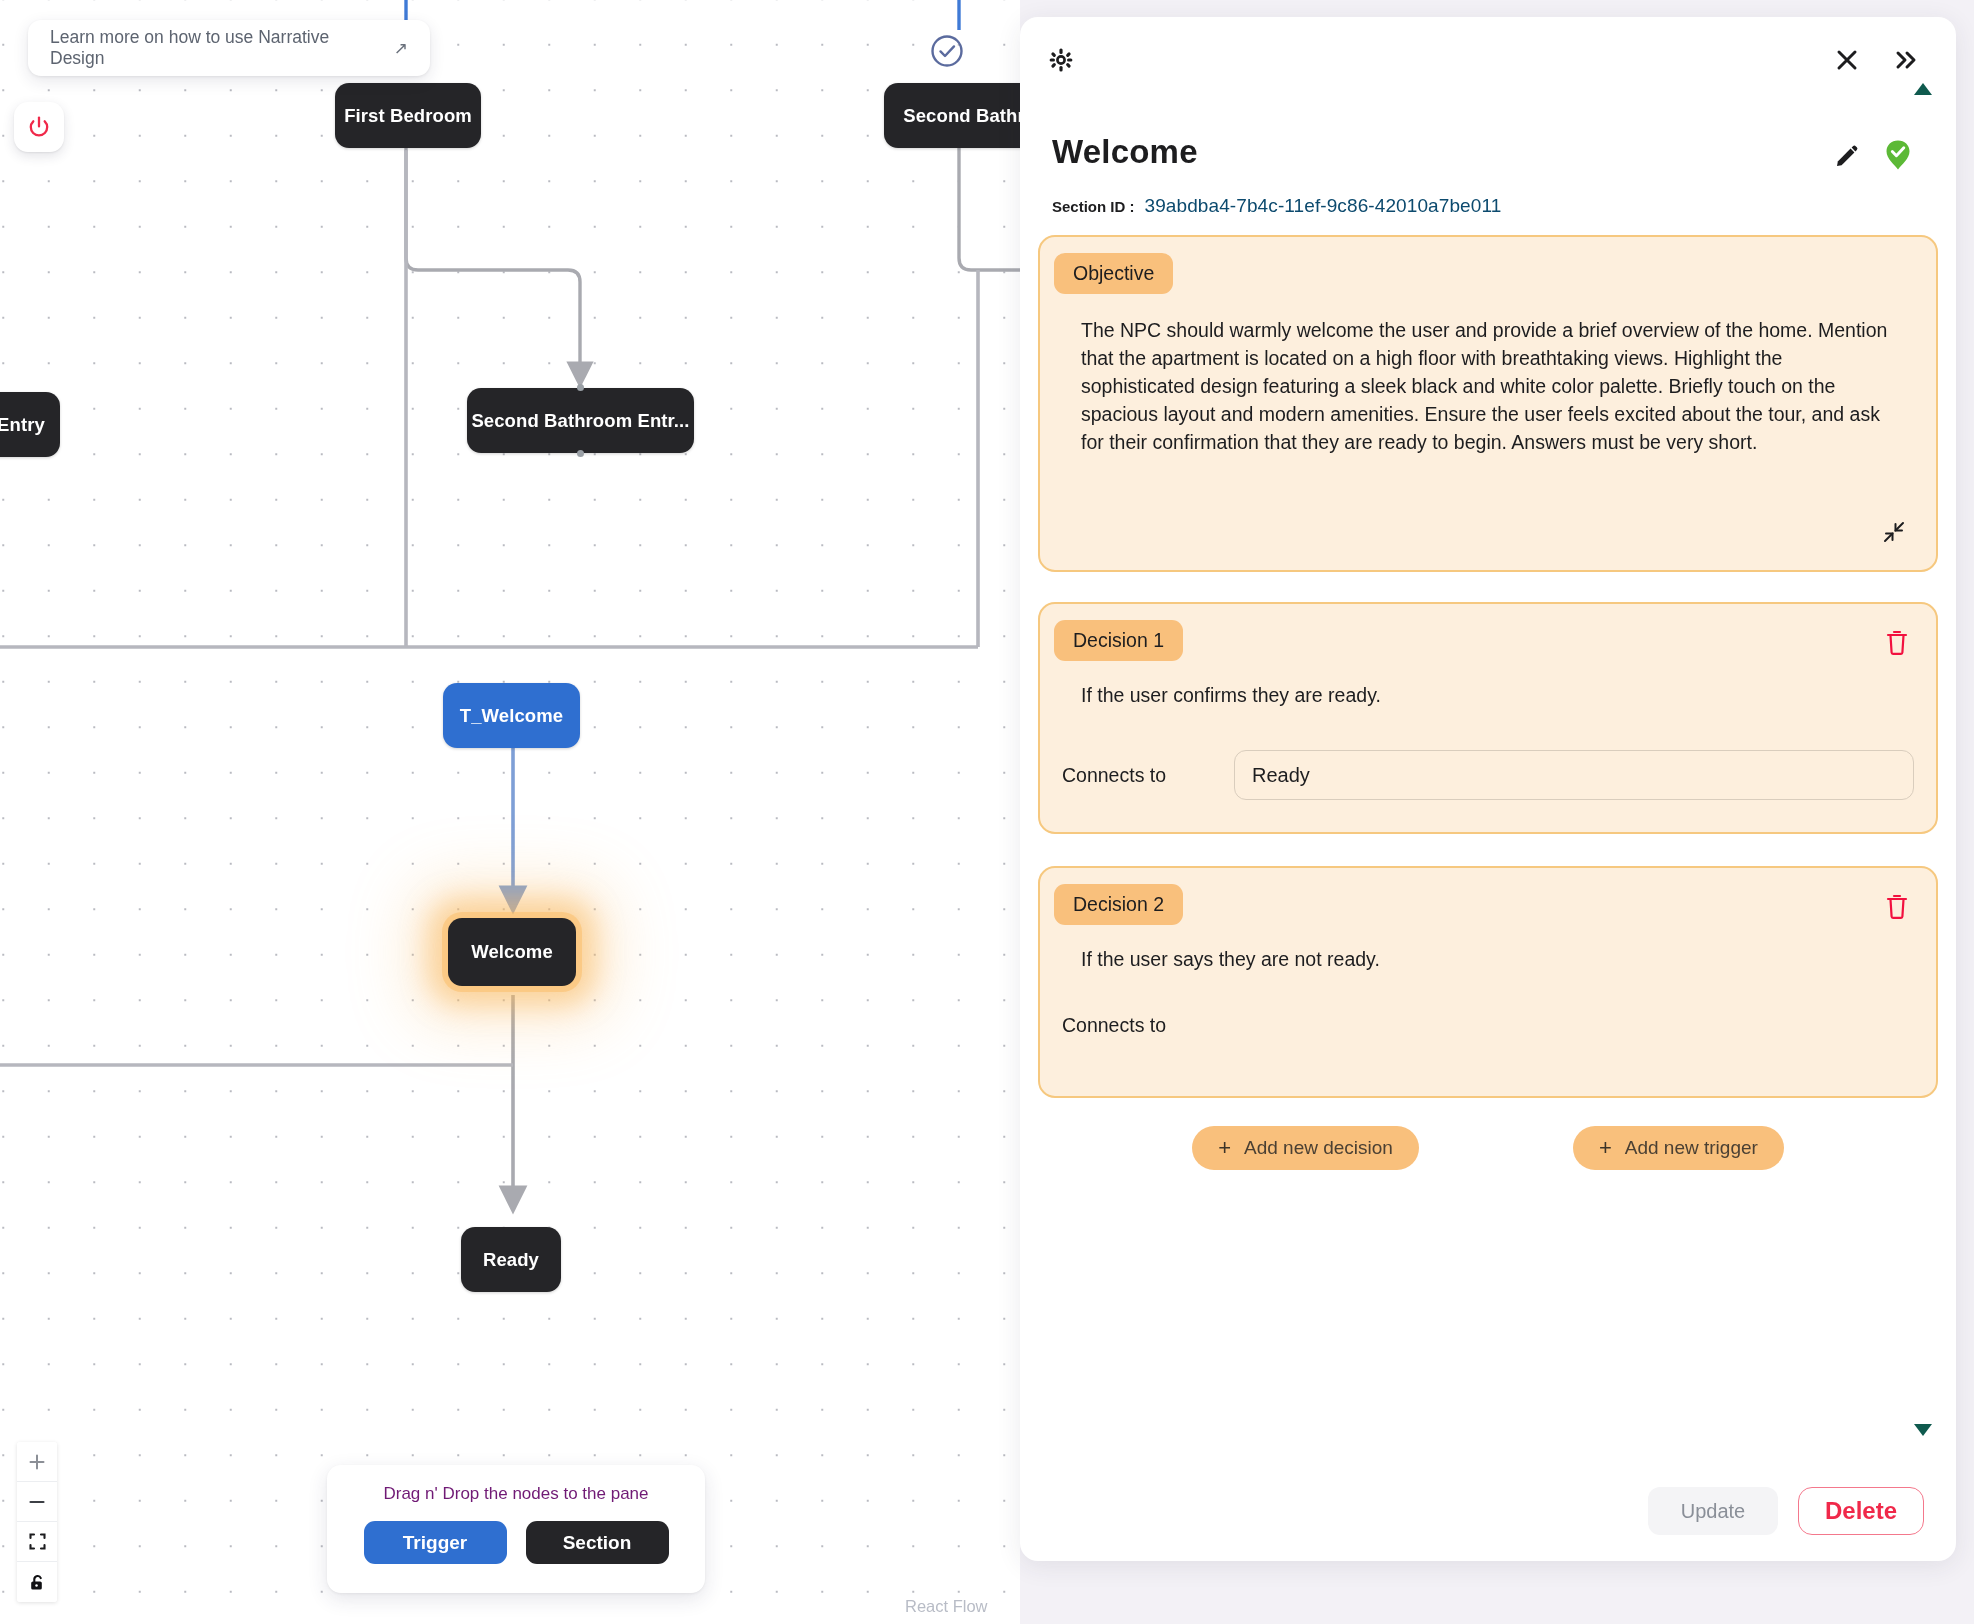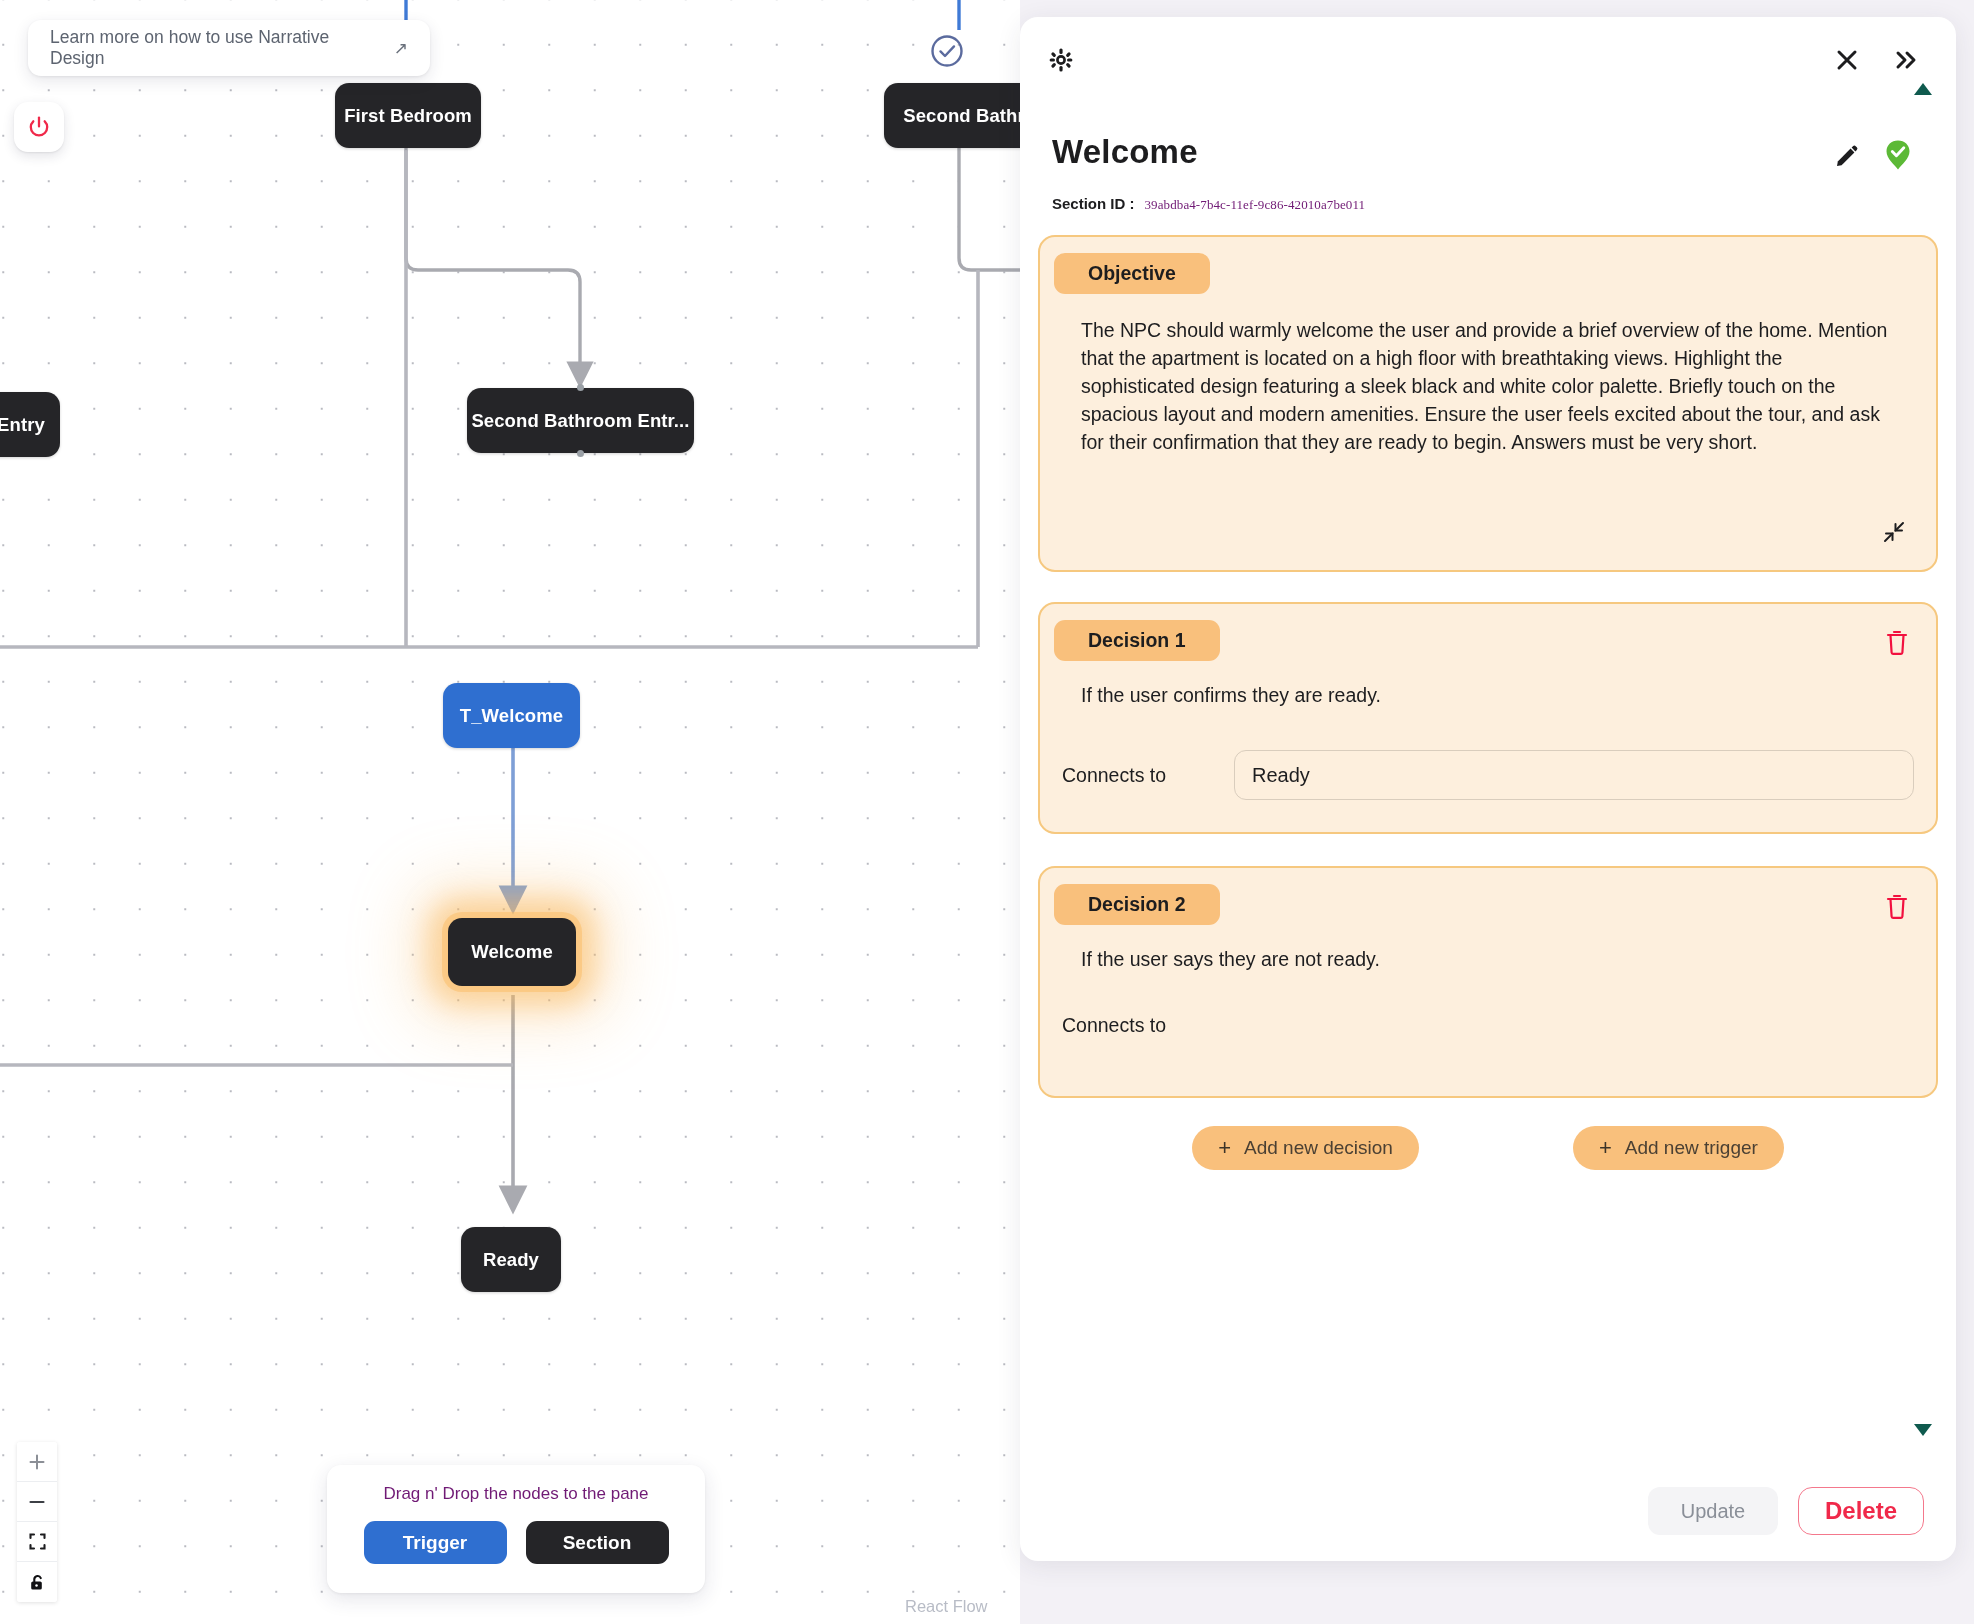--- a/index.html
+++ b/index.html
@@ -118,36 +118,36 @@
     position: absolute; left: 32px; top: 116px;
     font-size: 33px; font-weight: bold; color: #1d1d1f; letter-spacing: .2px;
   }
   .title-actions { position: absolute; right: 44px; top: 122px; display: flex; gap: 24px; align-items: center; }
 
   .section-id-row {
     position: absolute; left: 32px; top: 178px;
     display: flex; align-items: baseline; gap: 10px;
   }
   .section-id-label { font-size: 15px; font-weight: bold; color: #1d1d1f; }
-  .section-id-value { font-size: 13px; color: #701a75; letter-spacing: .1px; font-family: Liberation Serif, serif; }
+  .section-id-value { font-size: 19px; color: #0c4a6e; letter-spacing: .1px; }
 
   .cards { position: absolute; left: 18px; top: 178px; width: 900px; }
 
   .card {
     background: #fdefdd;
     border: 2px solid #f6c municipal;
     border: 2px solid #f6c87f;
     border-radius: 17px;
     position: relative;
   }
   .chip {
     display: inline-block;
     background: #f9c07c; color: #1d1d1f;
-    font-size: 19.5px; font-weight: bold;
-    padding: 9px 34px; border-radius: 11px;
+    font-size: 19.5px; font-weight: normal;
+    padding: 9px 19px; border-radius: 11px;
     margin: 16px 0 0 14px;
   }
   .card-body {
     font-size: 19.5px; color: #1d1d1f; line-height: 1.44;
     padding: 22px 38px 0 41px;
   }
   .collapse-icon { position: absolute; right: 30px; bottom: 22px; }
   .trash-btn { position: absolute; right: 26px; top: 24px; background: none; border: none; cursor: pointer; padding: 0; }
 
   .connects-row {

